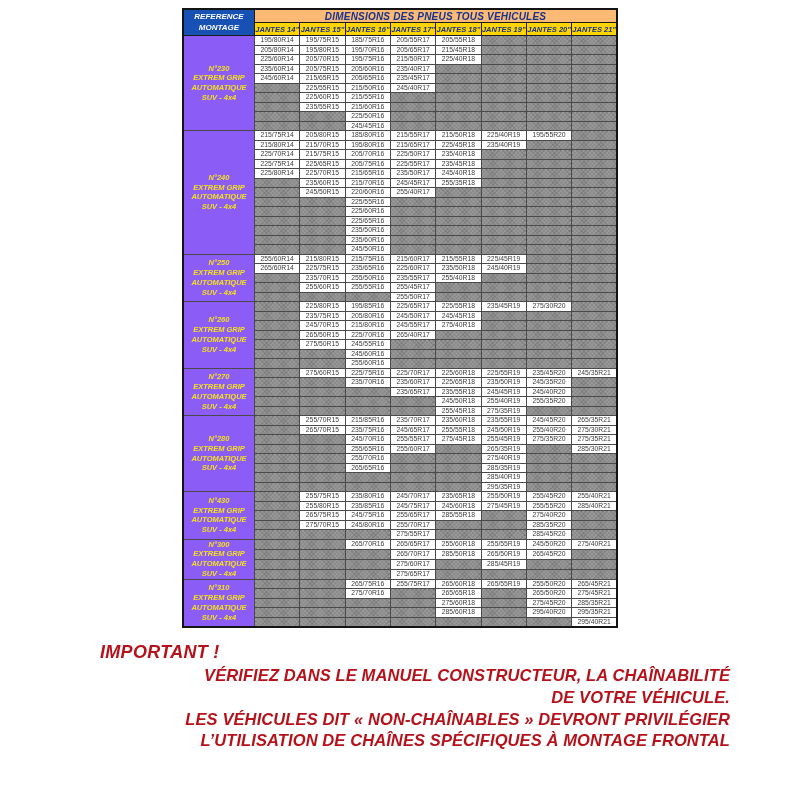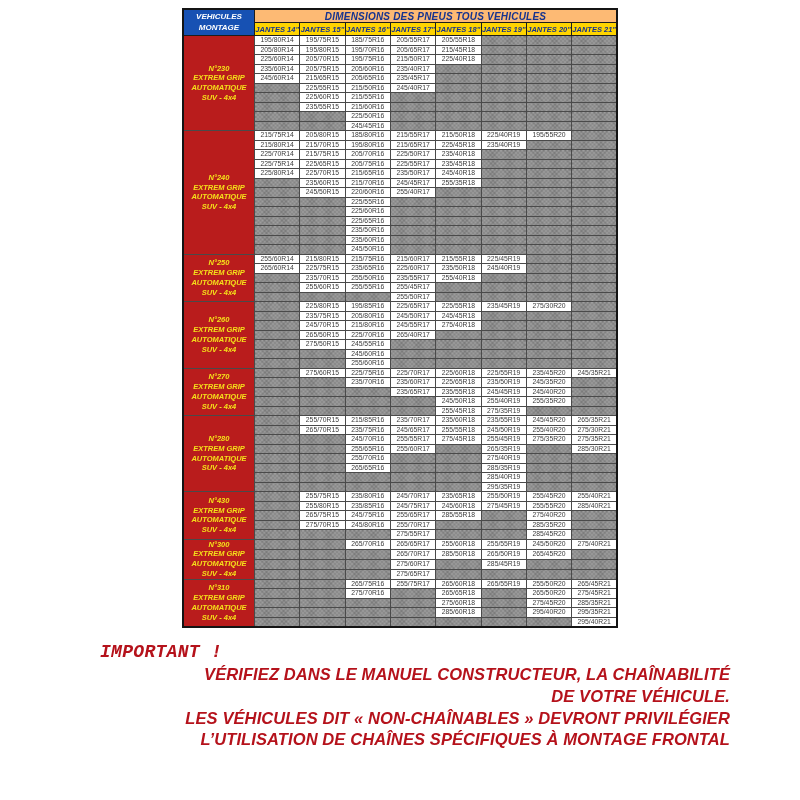--- a/index.html
+++ b/index.html
@@ -33,50 +33,50 @@
   .dim-header{
     background:#fdba74;color:#16338f;
     font-style:italic;font-weight:bold;font-size:10px;height:12px;
     letter-spacing:.2px;
   }
   .col-header{
     background:#ffd400;color:#16338f;
     font-style:italic;font-weight:bold;font-size:7.5px;height:12px;
   }
   .model-cell{
-    background:#b91c1c;color:#f5e11a;
+    background:#8b5cf6;color:#f5e11a;
     font-style:italic;font-weight:bold;font-size:7.5px;line-height:1.3;
   }
   .model-cell .model-ref{color:#f5e11a;}
   tbody td{height:8.4px;line-height:8.5px;font-size:6.8px;}
   .tire-cell{background:#ffffff;color:#3a3a3a;}
   .empty-cell{
     background-color:#9d9d9d;
     background-image:
       repeating-linear-gradient(45deg, rgba(70,70,70,.28) 0, rgba(70,70,70,.28) 1px, transparent 1px, transparent 3px),
       repeating-linear-gradient(135deg, rgba(70,70,70,.28) 0, rgba(70,70,70,.28) 1px, transparent 1px, transparent 3px);
   }
   .footer{
     margin:14px 0 0 100px;width:630px;
     color:#b5121b;font-style:italic;font-weight:bold;
   }
-  .footer .imp{font-size:18px;margin-bottom:2px;letter-spacing:.3px;font-family:Liberation Mono, monospace;}
+  .footer .imp{font-size:18px;margin-bottom:2px;letter-spacing:.3px;}
   .footer .fline{font-size:16.5px;line-height:1.32;letter-spacing:.1px;text-align:right;}
 </style>
 </head>
 <body>
 
 <div class="page">
 
 
   <table class="chain-table">
     <thead>
       <tr>
         <th class="ref-cell" rowspan="2">
-          <div>VEHICULES</div>
+          <div>REFERENCE</div>
           <div>MONTAGE</div>
         </th>
         <th class="dim-header" colspan="8">DIMENSIONS DES PNEUS TOUS VEHICULES</th>
       </tr>
       <tr id="col-header-row">
           <th class="col-header">JANTES 14"</th>
           <th class="col-header">JANTES 15"</th>
           <th class="col-header">JANTES 16"</th>
           <th class="col-header">JANTES 17"</th>
           <th class="col-header">JANTES 18"</th>

